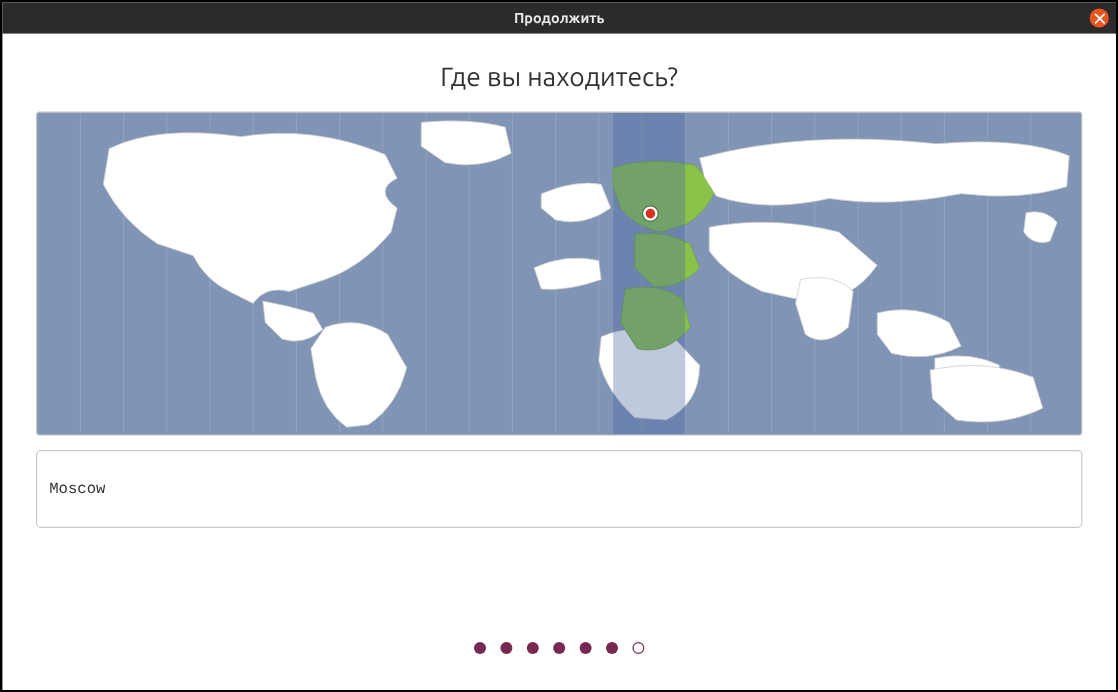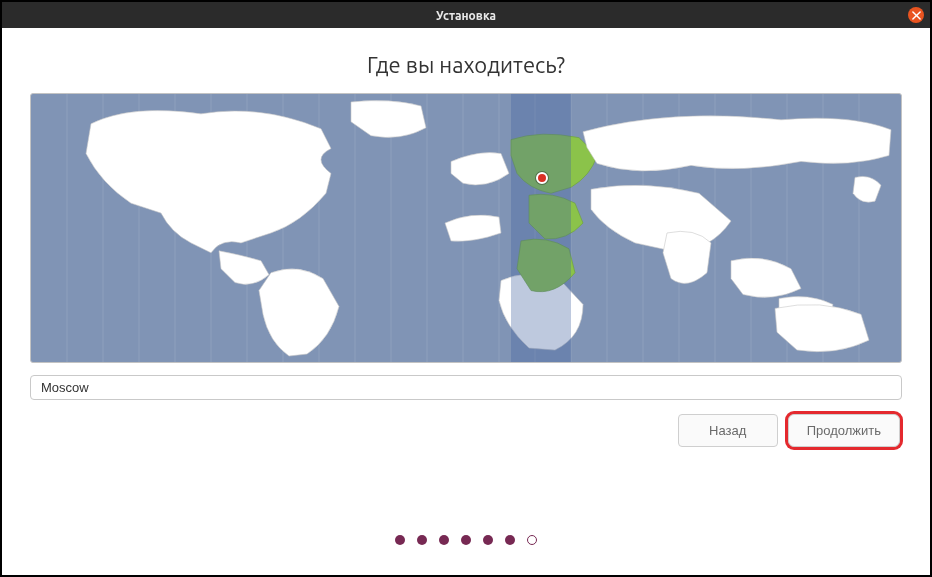--- a/index.html
+++ b/index.html
@@ -7,39 +7,39 @@
   .outer { width: 932px; height: 577px; border: 2px solid #000; position: relative; background: #fff; }
   .titlebar { height: 26px; background: #2b2b2b; color: #eaeaea; display: flex; align-items: center; justify-content: center; position: relative; font-size: 12px; font-weight: 600; }
   .close-btn { position: absolute; right: 6px; top: 50%; transform: translateY(-50%); width: 16px; height: 16px; border-radius: 50%; background: #e95420; display: flex; align-items: center; justify-content: center; cursor: pointer; }
   .close-btn svg { width: 9px; height: 9px; }
   .content { padding: 24px 28px 0 28px; }
   .heading { font-size: 22px; font-weight: 400; color: #333; margin-bottom: 16px; text-align: center; }
   .map-frame { width: 100%; height: 270px; border: 1px solid #c3c3c3; border-radius: 3px; overflow: hidden; position: relative; background: #8094b5; }
   .map-frame svg { width: 100%; height: 100%; display: block; }
   .tz-band { position: absolute; top: 0; bottom: 0; left: 480px; width: 60px; background: rgba(70,100,160,0.35); pointer-events: none; }
   .pin { position: absolute; left: 505px; top: 78px; width: 12px; height: 12px; border-radius: 50%; background: #d93025; border: 2px solid #fff; box-shadow: 0 0 0 1px rgba(0,0,0,0.3); }
-  .tz-input { width: 100%; margin-top: 12px; padding: 4px 10px; font-size: 13px; border: 1px solid #c9c9c9; border-radius: 4px; color: #333; background: #fff; outline: none; }
+  .tz-input { width: 100%; margin-top: 12px; padding: 24px 10px; font-size: 13px; border: 1px solid #c9c9c9; border-radius: 4px; color: #333; background: #fff; outline: none; font-family: Liberation Mono, monospace; }
   .nav-row { display: flex; justify-content: flex-end; gap: 10px; margin-top: 14px; padding-right: 2px; }
   .btn { min-width: 100px; padding: 8px 18px; font-size: 13px; color: #6a6a6a; background: #fafafa; border: 1px solid #cfcfcf; border-radius: 4px; cursor: pointer; }
   .btn-highlight { box-shadow: 0 0 0 3px rgba(227,30,35,0.95); border-radius: 6px; }
   .progress { position: absolute; left: 0; right: 0; bottom: 30px; display: flex; justify-content: center; gap: 12px; }
   .dot { width: 10px; height: 10px; border-radius: 50%; background: #772953; }
   .dot.hollow { background: #fff; border: 1.5px solid #772953; }
   
   .land { fill: #ffffff; stroke: #c8c8c8; stroke-width: 0.6; }
   .sel  { fill: #8bc34a; stroke: #6aa038; stroke-width: 0.6; }
   .grid { stroke: rgba(255,255,255,0.12); stroke-width: 1; }
 </style>
 </head>
 <body>
 
 <div class="outer">
 
   <div class="titlebar">
-    <span>Установка</span>
+    <span>Продолжить</span>
     <div class="close-btn">
       <svg viewBox="0 0 10 10">
         <line x1="1" y1="1" x2="9" y2="9" stroke="#fff" stroke-width="1.6" stroke-linecap="round"></line>
         <line x1="9" y1="1" x2="1" y2="9" stroke="#fff" stroke-width="1.6" stroke-linecap="round"></line>
       </svg>
     </div>
   </div>
 
   <div class="content">
     <h1 class="heading">Где вы находитесь?</h1>
@@ -101,24 +101,20 @@
         <path class="land" d="M744 216 Q790 206 830 222 L838 248 Q806 264 766 258 L746 240 Z"></path>
 
         <path class="land" d="M824 84 Q840 80 850 92 L844 108 Q830 112 822 100 Z"></path>
       </svg>
       <div class="tz-band"></div>
       <div class="pin"></div>
     </div>
 
     <input class="tz-input" type="text" value="Moscow" style="">
 
-    <div class="nav-row">
-      <button class="btn">Назад</button>
-      <button class="btn btn-highlight">Продолжить</button>
-    </div>
   </div>
 
   <div class="progress">
     <span class="dot"></span>
     <span class="dot"></span>
     <span class="dot"></span>
     <span class="dot"></span>
     <span class="dot"></span>
     <span class="dot"></span>
     <span class="dot hollow"></span>

